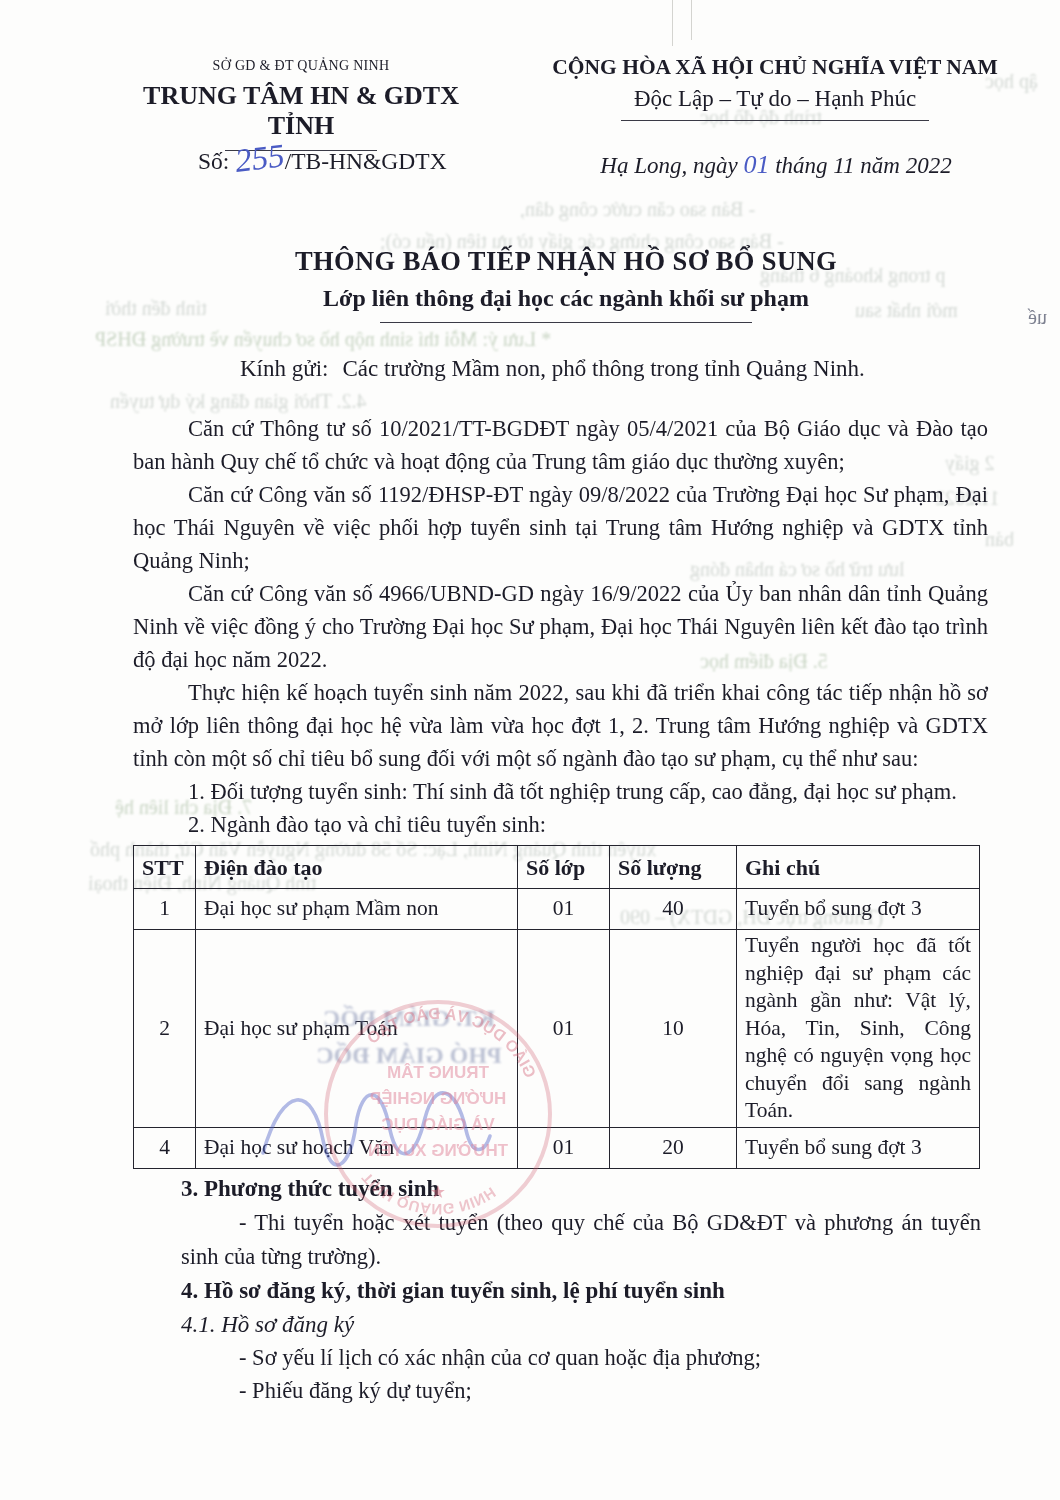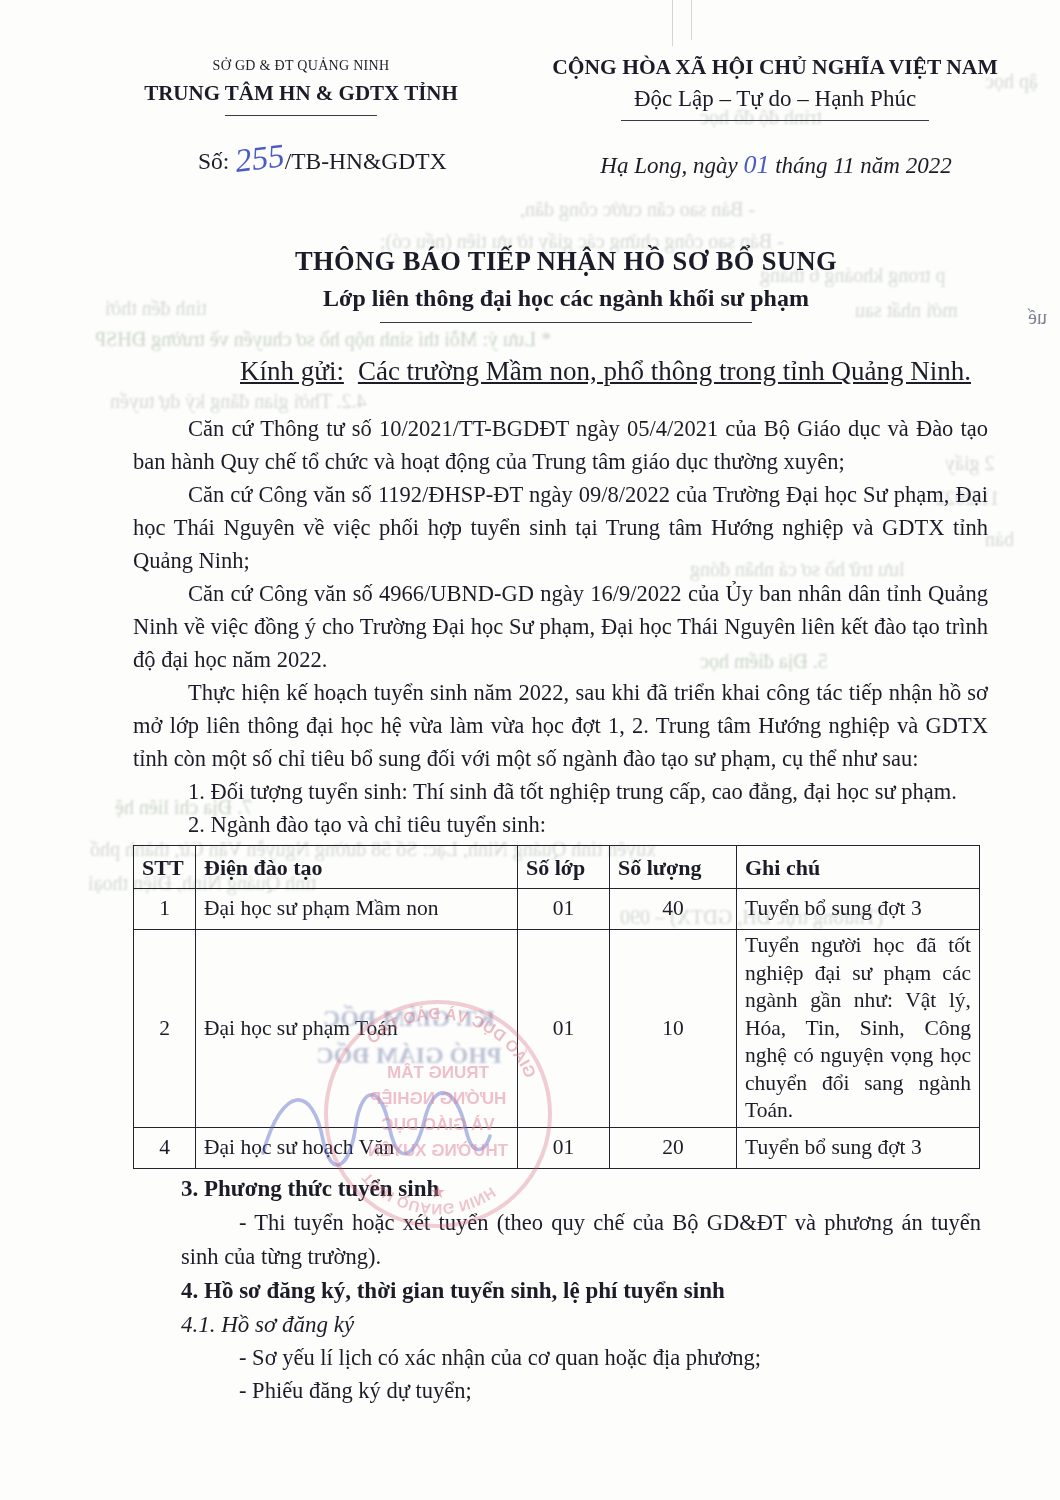--- a/index.html
+++ b/index.html
@@ -1,37 +1,37 @@
 <!DOCTYPE html>
 <html><head>
 <meta charset="utf-8">
 <style>
   html,body{margin:0;padding:0;background:#e8e8e8;}
   .page{position:relative;width:1060px;height:1500px;background:#fdfdfc;overflow:hidden;
         font-family:"Liberation Serif","DejaVu Serif",serif;color:#1c1c28;}
   
   .hdr-left{position:absolute;top:58px;left:118px;width:366px;text-align:center;}
   .hdr-left .l1{font-size:14px;letter-spacing:.3px;}
-  .hdr-left .l2{font-size:21px;font-weight:bold;margin-top:7px;}
+  .hdr-left .l2{font-size:26px;font-weight:bold;margin-top:7px;}
   .hdr-left .rule{width:152px;border-top:1.6px solid #3a3a46;margin:9px auto 0;}
   .hdr-right{position:absolute;top:55px;left:528px;width:494px;text-align:center;}
   .hdr-right .l1{font-size:21.5px;font-weight:bold;}
   .hdr-right .l2{font-size:23px;font-weight:normal;margin-top:6px;}
   .hdr-right .rule{width:308px;border-top:1.6px solid #3a3a46;margin:8px auto 0;}
   .doc-no{position:absolute;top:148px;left:198px;font-size:23.5px;}
   .hand{color:#4a5bc4;font-style:italic;}
   .hand-no{font-size:33px;display:inline-block;transform:rotate(-7deg);line-height:20px;}
   .date-line{position:absolute;top:150px;left:566px;width:420px;font-style:italic;font-size:23px;text-align:center;}
   .hand-day{font-size:26px;}
   
   .title{position:absolute;top:246px;left:0;width:1060px;text-align:center;margin-left:36px;}
   .title .t1{font-size:26.5px;font-weight:bold;letter-spacing:.4px;}
   .title .t2{font-size:24px;font-weight:bold;margin-top:8px;}
   .title .rule{width:372px;border-top:1.8px solid #3a3a46;margin:10px auto 0;}
-  .kinh-gui{position:absolute;top:356px;left:240px;font-size:27px;text-decoration:underline;}
+  .kinh-gui{position:absolute;top:356px;left:240px;font-size:23px;}
   .kinh-gui .lbl{margin-right:14px;}
   
   .body-flow{position:absolute;top:412px;left:133px;width:855px;font-size:22.5px;line-height:33px;text-align:justify;}
   .body-flow p{margin:0;text-indent:55px;}
   .b{font-weight:normal;}
   table.tbl{border-collapse:collapse;width:846px;margin-top:4px;table-layout:fixed;}
   .tbl th,.tbl td{border:1.6px solid #24242e;padding:2px 8px;}
   .tbl th{font-size:22px;font-weight:bold;height:38px;}
   .tbl td{font-size:21.5px;line-height:27.5px;vertical-align:middle;}
   .c{text-align:center;}

